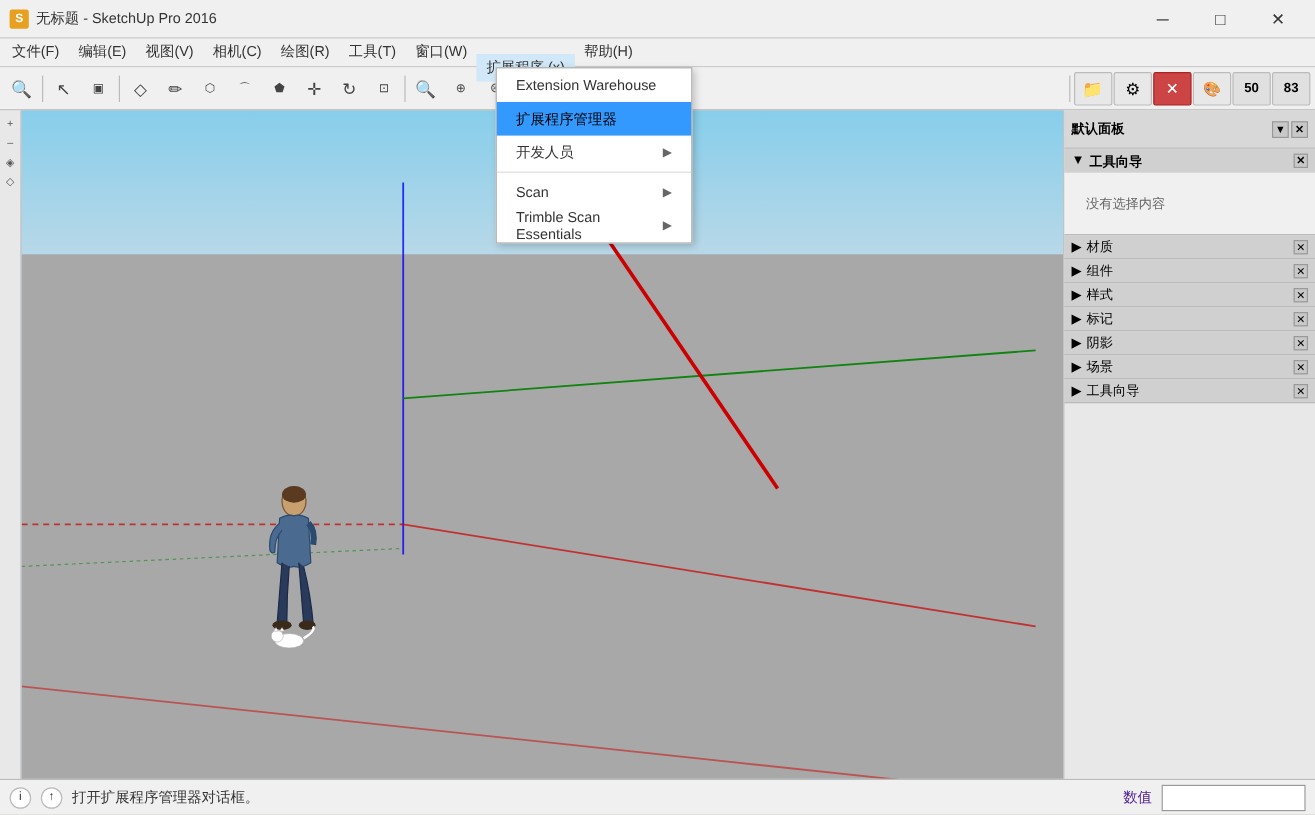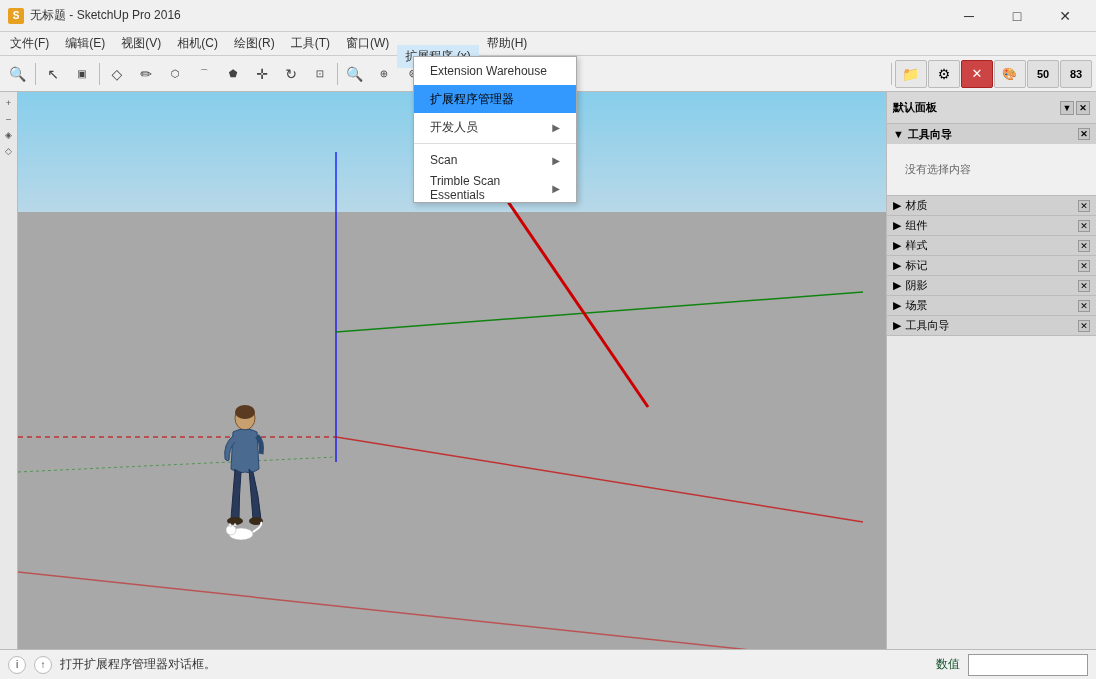--- a/index.html
+++ b/index.html
@@ -282,21 +282,21 @@
       color: #333;
       background: white;
     }
     .status-text {
       font-size: 12px;
       color: #333;
       flex: 1;
     }
     .status-value-label {
       font-size: 12px;
-      color: #14532d;
+      color: #4c1d95;
     }
     .status-value-input {
       width: 120px;
       height: 22px;
       border: 1px solid #999;
       background: white;
       padding: 0 4px;
       font-size: 12px;
     }
 

